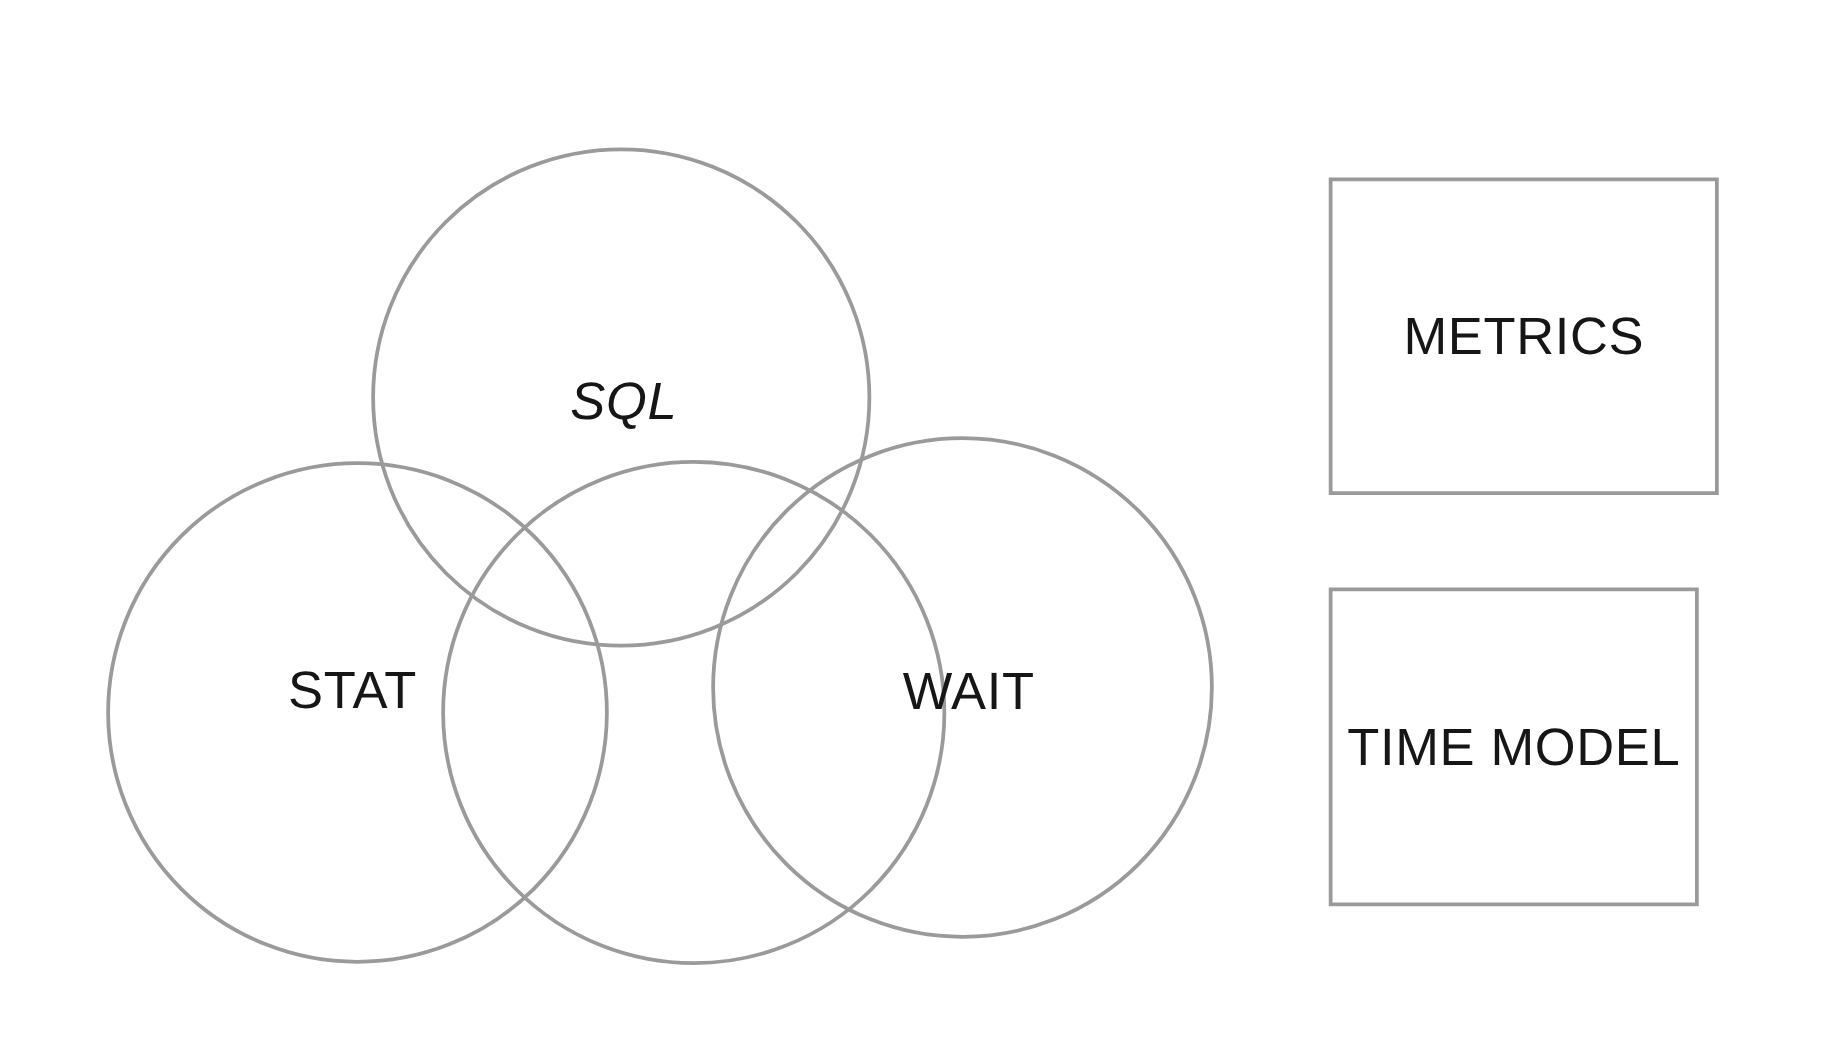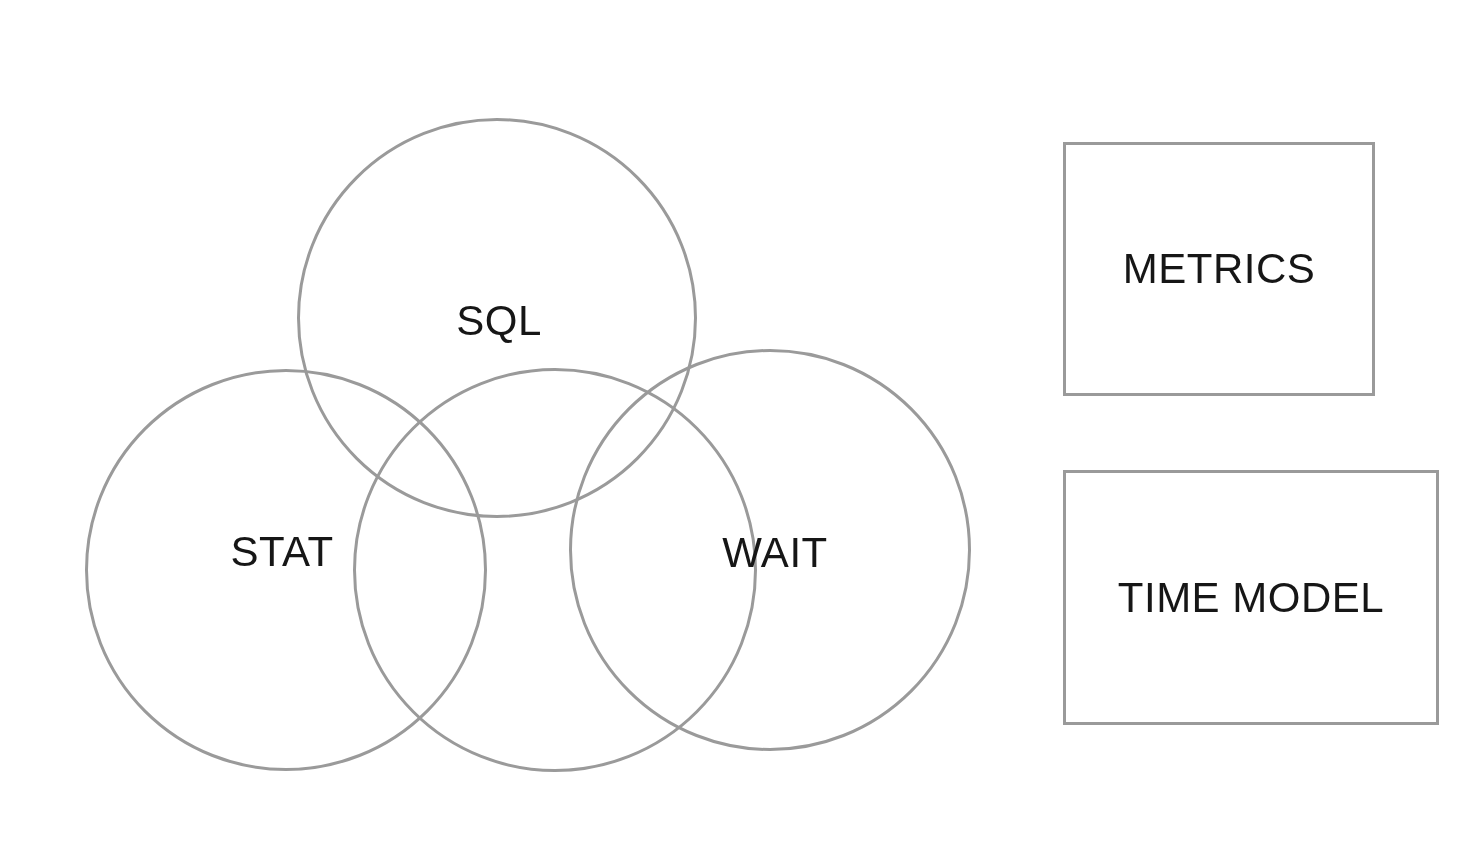--- a/index.html
+++ b/index.html
@@ -35,33 +35,33 @@
   .box {
     position: absolute;
     box-sizing: border-box;
     border: 3px solid var(--stroke);
     background: transparent;
     display: flex;
     align-items: center;
     justify-content: center;
   }
   #box-metrics   { left: 1063px; top: 142px; width: 312px; height: 254px; }
-  #box-timemodel { left: 1063px; top: 470px; width: 376px; height: 255px; }
+  #box-timemodel { left: 1063px; top: 470px; width: 296px; height: 255px; }
 
   .shape-label {
     position: absolute;
     transform: translate(-50%, -50%);
     font-size: 42px;
     font-weight: 400;
     letter-spacing: 0.5px;
     color: var(--text);
     white-space: nowrap;
     line-height: 1;
   }
-  #label-sql     { left: 499px; top: 321px; }
+  #label-sql     { left: 499px; top: 321px; font-style: italic; }
   #label-stat    { left: 282px; top: 552px; }
   #label-session { left: 554px; top: 572px; }
   #label-wait    { left: 775px; top: 553px; }
 
   .box-label {
     font-size: 42px;
     font-weight: 400;
     letter-spacing: 0.5px;
     color: var(--text);
     white-space: nowrap;

